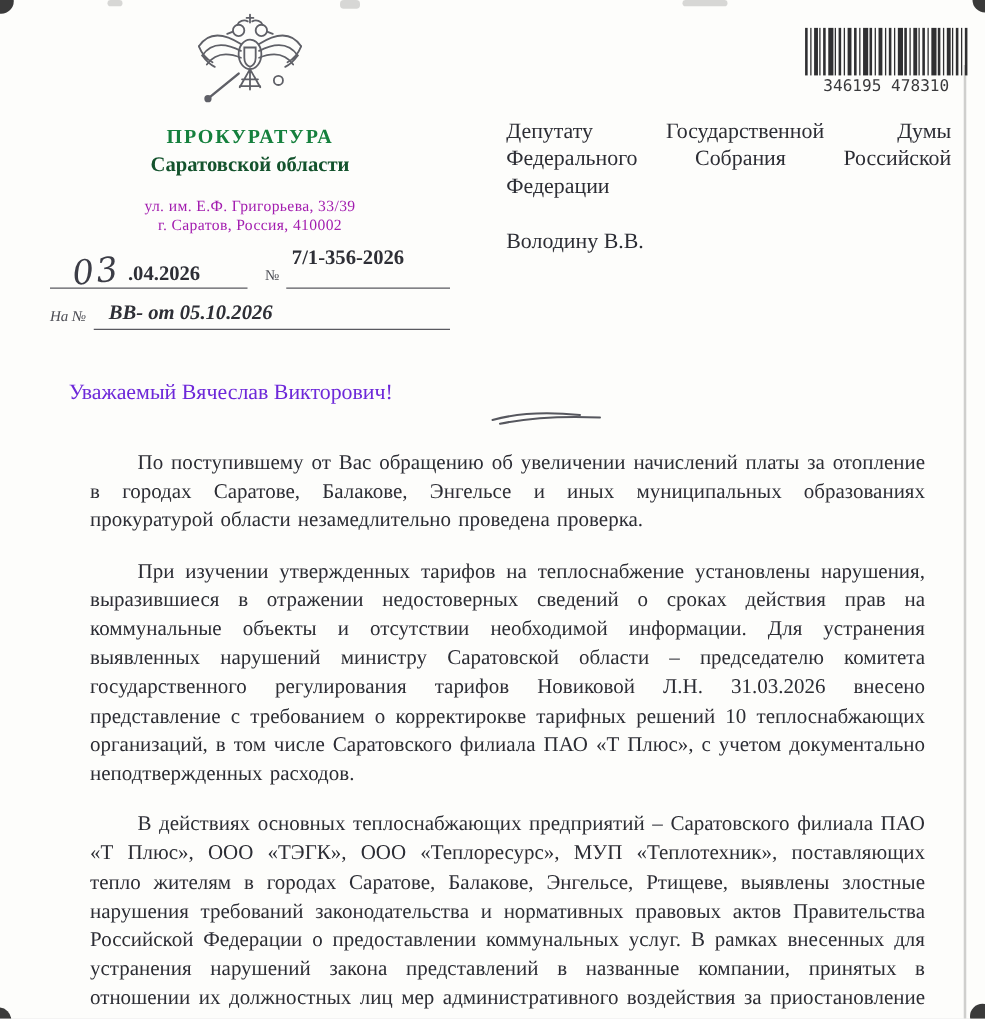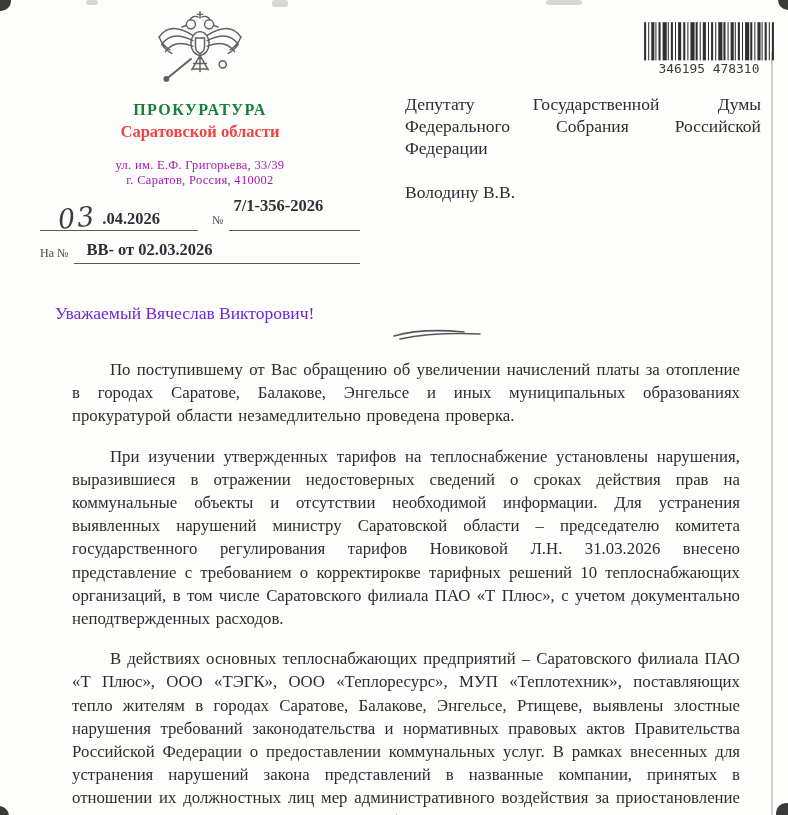--- a/index.html
+++ b/index.html
@@ -20,33 +20,33 @@
   .smudge{position:absolute;background:#a8a8a6;opacity:.45;border-radius:3px;}
   .smudge.s1{left:86px;top:0;width:12px;height:5px;}
   .smudge.s2{left:272px;top:0;width:16px;height:7px;}
   .smudge.s3{left:546px;top:0;width:36px;height:5px;}
 
   
   .letterhead{position:absolute;left:40px;top:6px;width:320px;text-align:center;}
   .emblem{display:block;margin:2px auto 0;}
   .org-parent{font-weight:bold;font-size:17px;margin-top:4px;letter-spacing:.2px;color:#33343c;}
   .org-name1{font-weight:bold;font-size:16px;letter-spacing:1.5px;margin-top:13px;color:#15803d;}
-  .org-name2{font-weight:bold;font-size:16.5px;margin-top:3px;color:#ef4444;}
+  .org-name2{font-weight:bold;font-size:16.5px;margin-top:3px;color:#14532d;}
   .address{margin-top:16px;font-size:12.5px;line-height:15px;color:#a21caf;letter-spacing:.3px;}
 
   .date-row{display:flex;align-items:flex-end;margin-top:8px;text-align:left;}
   .date-left{display:inline-flex;align-items:flex-end;border-bottom:1.5px solid #5a5a60;width:158px;padding-bottom:1px;}
   .hand-day{
     font-family:"DejaVu Serif",serif;font-style:italic;font-size:27px;line-height:22px;
     transform:rotate(-6deg);letter-spacing:2px;color:#3c3d46;margin:0 6px 0 18px;
   }
   .date-rest{font-weight:bold;font-size:16.5px;}
   .num-label{font-size:12px;color:#4a4b52;margin:0 6px 3px 14px;}
   .num-value{font-weight:bold;font-size:16.5px;border-bottom:1.5px solid #5a5a60;flex:1;text-align:left;padding:0 4px 14px 4px;}
-  .ref-row{display:flex;align-items:flex-end;margin-top:9px;text-align:left;}
+  .ref-row{display:flex;align-items:flex-end;margin-top:9px;text-align:left;font-style:italic;}
   .ref-label{font-size:12px;color:#4a4b52;margin:0 6px 3px 0;white-space:nowrap;}
   .ref-value{font-weight:bold;font-size:16.5px;border-bottom:1.5px solid #5a5a60;flex:1;padding:0 4px 3px 12px;}
 
   
   .barcode{position:absolute;left:642px;top:22px;width:134px;height:54px;}
 
   
   .recipient{position:absolute;left:405px;top:93px;width:356px;font-size:17.5px;line-height:22px;color:#2c2d34;}
   .recipient-org{text-align:justify;margin:0;}
   .recipient-name{margin:22px 0 0 0;}
@@ -114,21 +114,21 @@
     <div class="date-row">
       <span class="date-left">
         <span class="hand-day">03</span>
         <span class="date-rest">.04.2026</span>
       </span>
       <span class="num-label">№</span>
       <span class="num-value">7/1-356-2026</span>
     </div>
     <div class="ref-row">
       <span class="ref-label">На №</span>
-      <span class="ref-value">ВВ- от 02.03.2026</span>
+      <span class="ref-value">ВВ- от 05.10.2026</span>
     </div>
   </div>
 
   <svg class="barcode" viewBox="0 0 130 52">
     <g fill="#2f2f31">
       <rect x="2" y="0" width="2" height="37"></rect>
         <rect x="6" y="0" width="1" height="37"></rect>
       <rect x="9" y="0" width="3" height="37"></rect>
         <rect x="13" y="0" width="1" height="37"></rect>
       <rect x="16" y="0" width="2" height="37"></rect>

